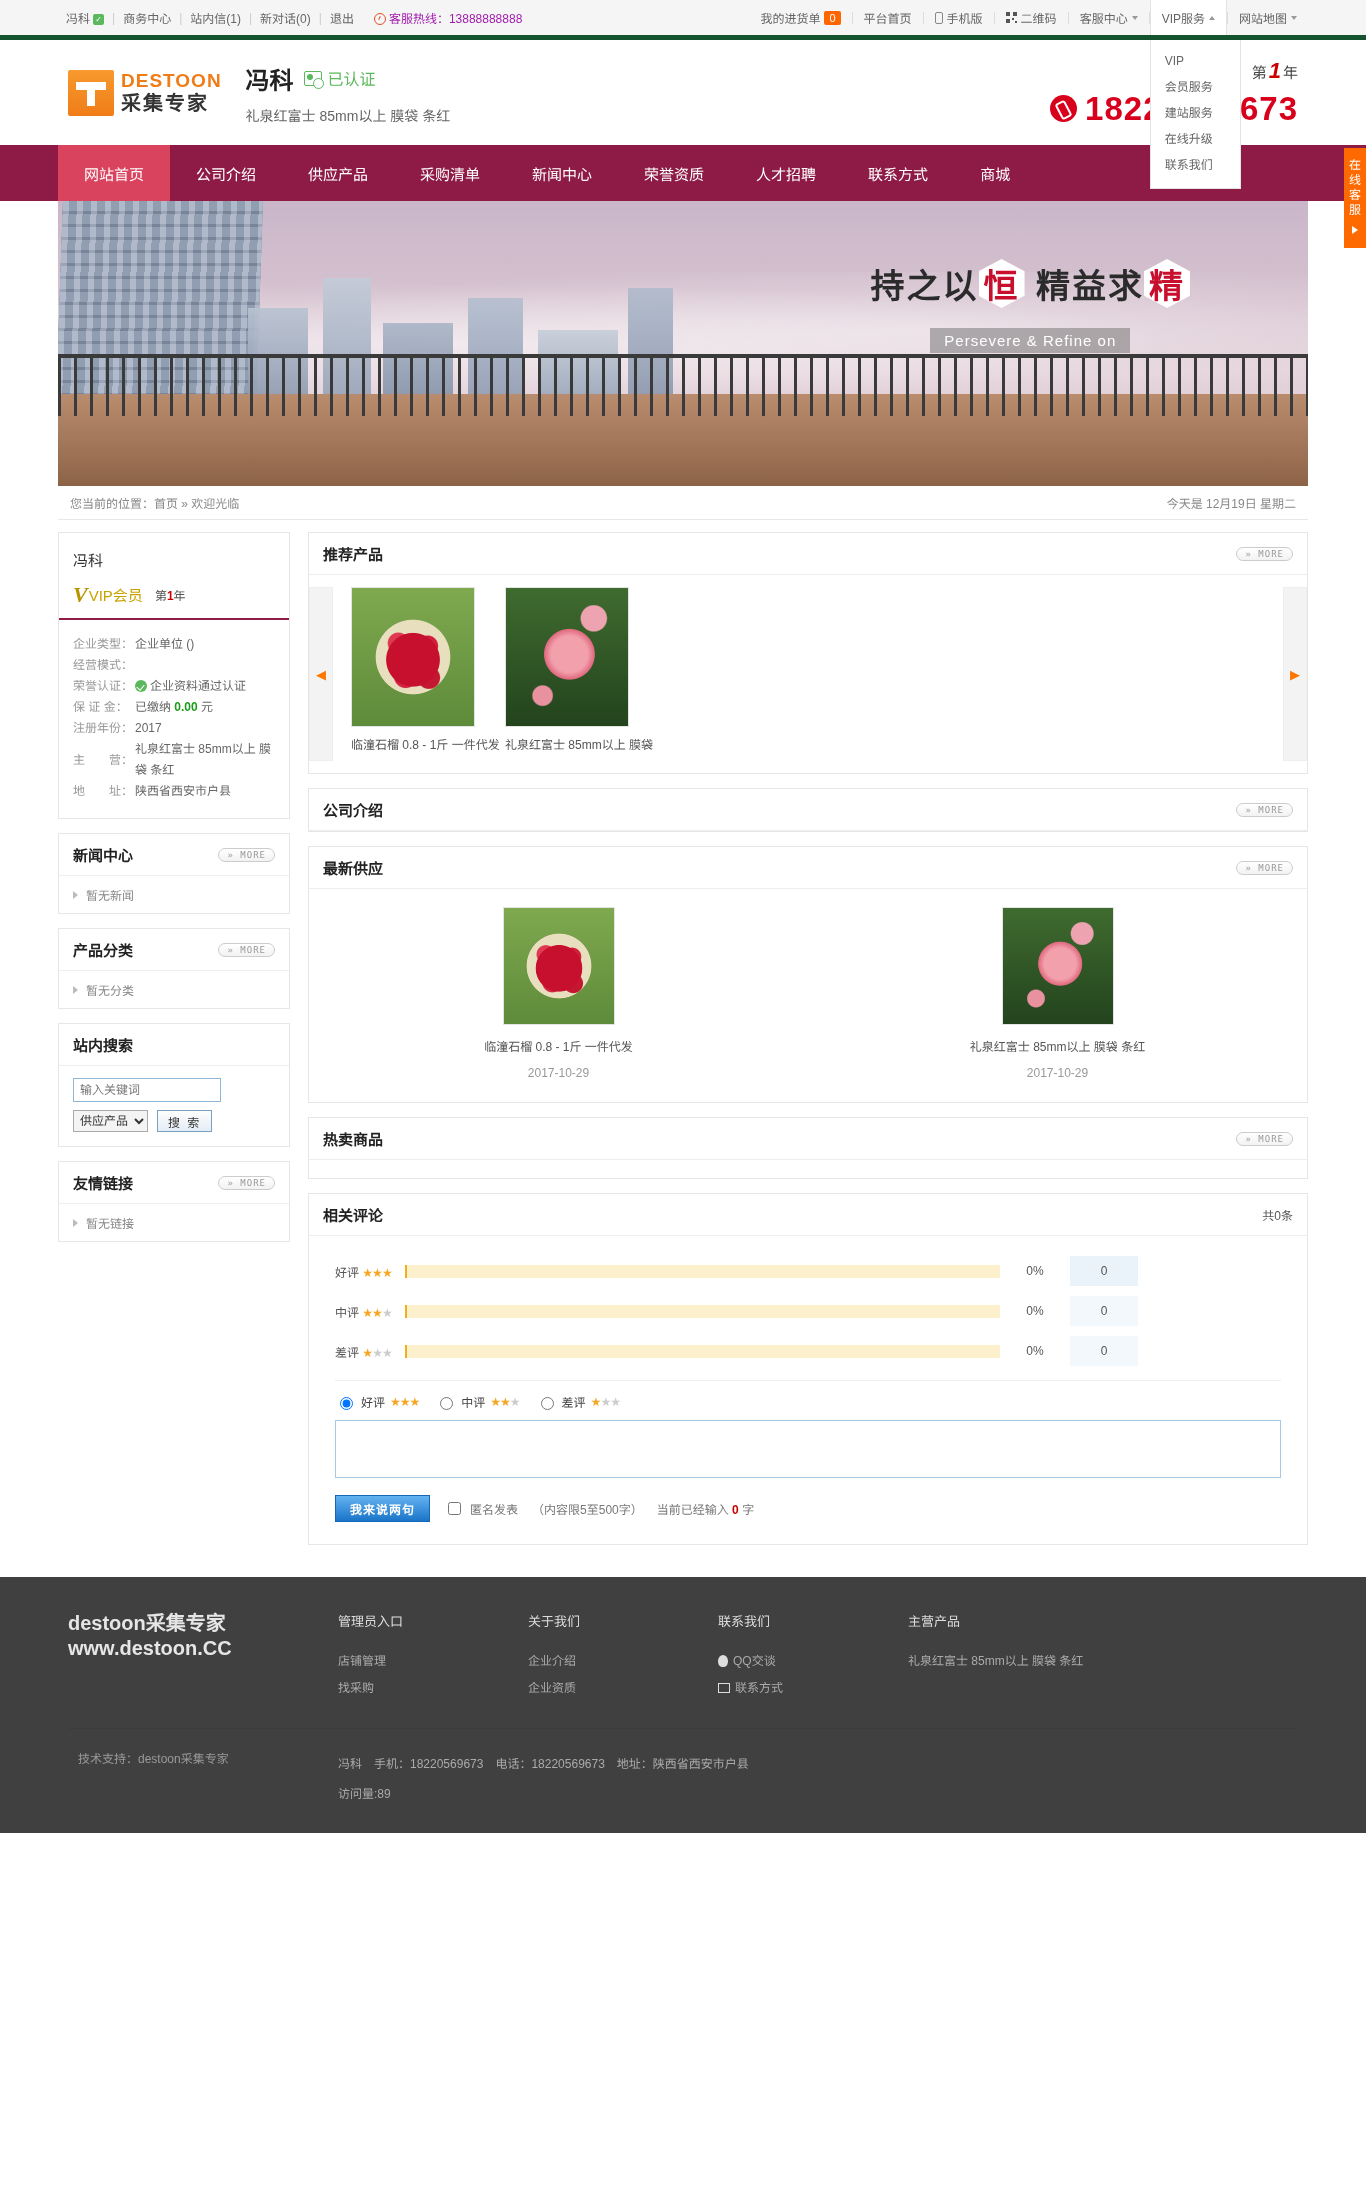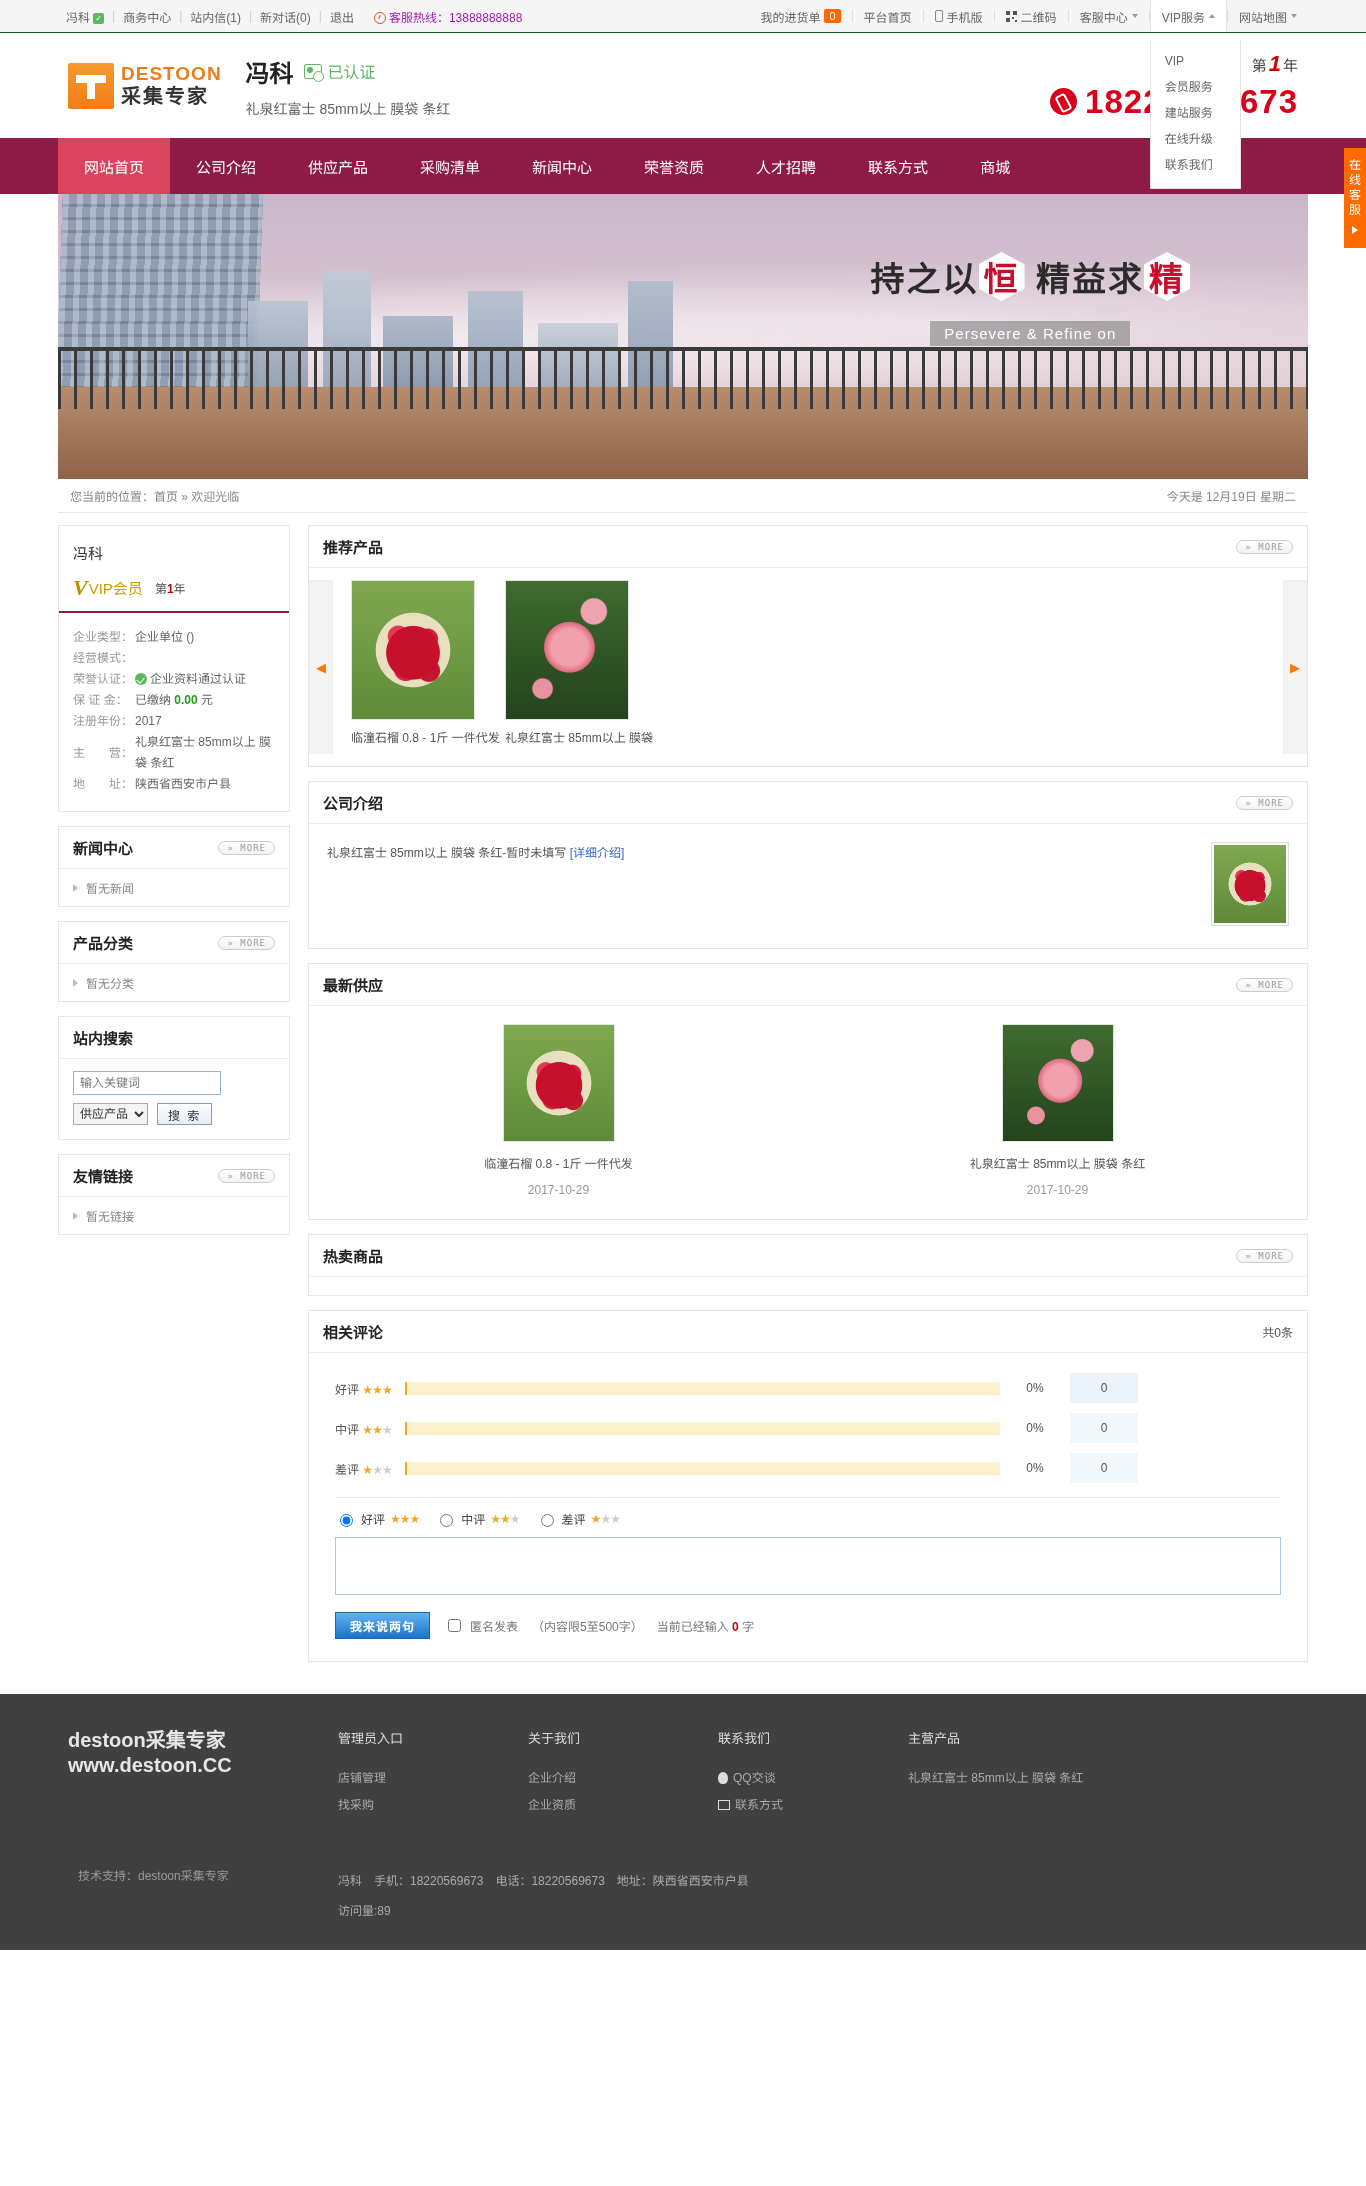--- a/index.html
+++ b/index.html
@@ -8,21 +8,21 @@
   body {
     width:1366px; height:2186px;
     font-family:"Liberation Sans","DejaVu Sans",sans-serif;
     font-size:12px; color:#333; background:#fff;
     overflow:hidden; position:relative;
   }
   a { text-decoration:none; color:#333; }
 
   
   .topbar {
-    height:33px; background:#f5f5f5; border-bottom:1px solid #14532d;
+    height:40px; background:#f5f5f5; border-bottom:5px solid #14532d;
     display:flex; position:relative; z-index:30;
   }
   .topbar-inner {
     width:1250px; margin:0 auto; display:flex; align-items:center;
     height:100%; font-size:12px; color:#666;
   }
   .tb-left { display:flex; align-items:center; gap:0; }
   .tb-left .it { padding:0 8px; color:#666; white-space:nowrap; }
   .tb-left .sep { color:#ccc; }
   .green-badge {
@@ -636,29 +636,20 @@
         </div>
         <div class="car-arrow right">▶</div>
       </div>
     </div>
 
     <div class="panel">
       <div class="panel-head">
         <h3>公司介绍</h3>
         <a class="more-btn" href="#">» MORE</a>
       </div>
-      <div class="intro-body">
-        <div class="intro-text">
-          <span>礼泉红富士 85mm以上 膜袋 条红-暂时未填写</span>
-          <a href="#">[详细介绍]</a>
-        </div>
-        <div class="intro-thumb">
-            <span class="img-box img-pom"></span>
-          </div>
-      </div>
     </div>
 
     <div class="panel">
       <div class="panel-head">
         <h3>最新供应</h3>
         <a class="more-btn" href="#">» MORE</a>
       </div>
       <div class="sup-body">
         <div class="sup-card">
           <div class="sup-thumb">

